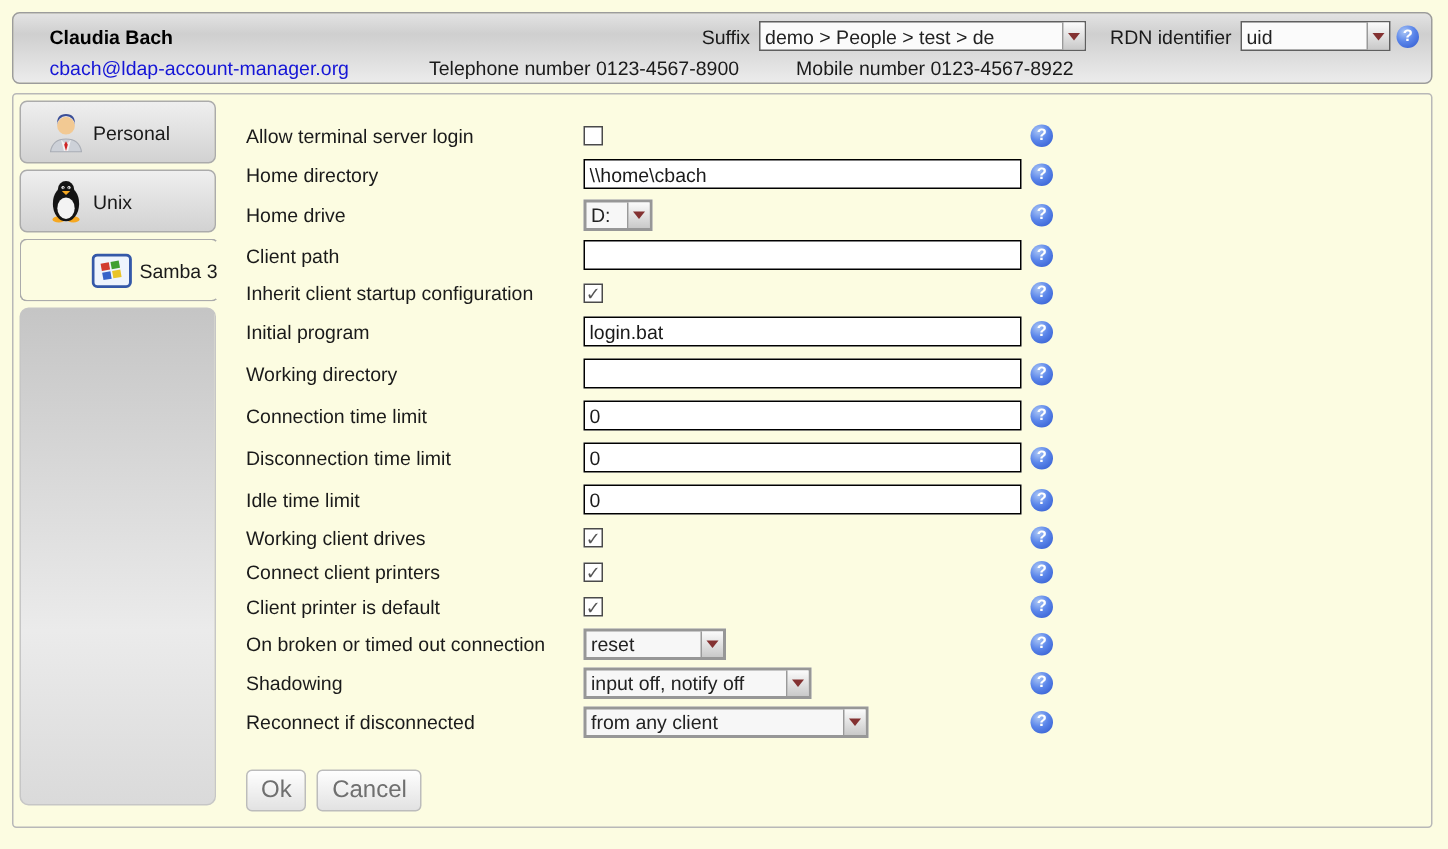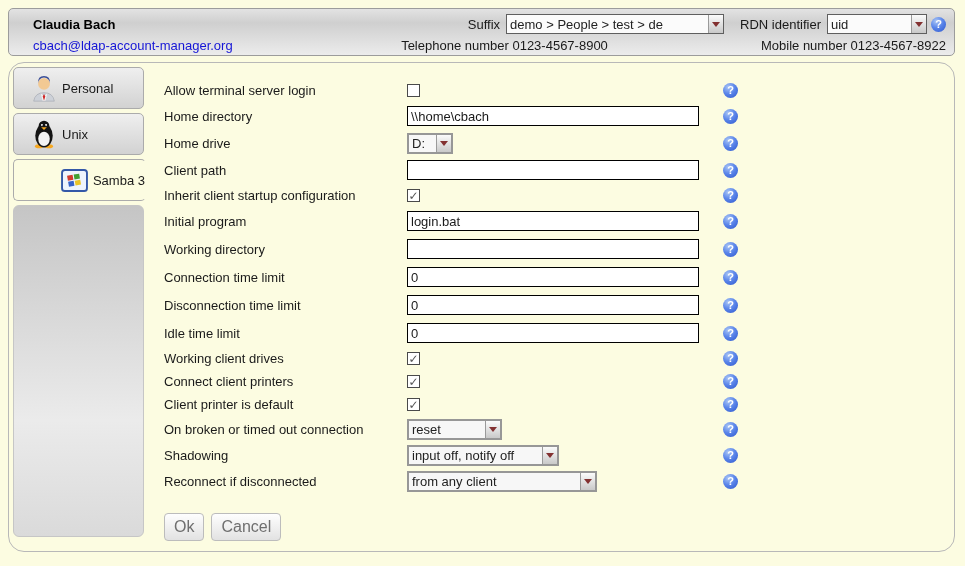--- a/index.html
+++ b/index.html
@@ -18,21 +18,21 @@
     position:absolute; left:8px; top:8px; width:947px; height:48px;
     border:1px solid #9c9c9c; border-radius:5px;
     background:linear-gradient(180deg,#e3e3e3 0%,#cfcfcf 30%,#ececec 100%);
     padding:3px 8px 0 10px;
   }
   .header-row1 { display:flex; align-items:center; height:24px; }
   .header-title { font-weight:bold; margin-left:14px; color:#000; }
   .header-right { margin-left:auto; display:flex; align-items:center; }
   .header-label { margin-right:6px; color:#1a1a1a; }
   .rdn-label { margin-left:16px; }
-  .header-row2 { display:flex; align-items:center; height:19px;justify-content:space-between; }
+  .header-row2 { display:flex; align-items:center; height:19px; }
   .email { margin-left:14px; color:#1515d6; width:253px; text-decoration:none; cursor:pointer; }
   .phone { white-space:nowrap; }
   .mobile { margin-left:38px; }
 
   
   .sel {
     height:21px; border:2px solid #979797; background:#f7f7f7;
     display:flex; align-items:center; cursor:pointer; flex:none;
   }
   .sel-val { padding:0 3px; flex:1; white-space:nowrap; overflow:hidden; color:#222; }
@@ -50,42 +50,42 @@
     width:15px; height:15px; border-radius:50%; flex:none;
     background:radial-gradient(circle at 35% 28%, #aac6f5 0%, #5b86ea 45%, #2d56cd 100%);
     color:#fff; font-weight:bold; font-size:11px; line-height:15px; text-align:center;
     margin-left:4px; cursor:pointer;
   }
   .help::after { content:"?"; }
 
   
   .panel {
     position:absolute; left:8px; top:62px; width:947px; height:490px;
-    border:1px solid #b8b8b8; border-radius:16px; background:#fcfce1;
+    border:1px solid #b8b8b8; border-radius:3px; background:#fcfce1;
   }
 
   
   .tabs { position:absolute; left:4px; top:4px; width:131px; }
   .tab {
     height:42px; margin-bottom:4px; border:1px solid #ababab; border-radius:5px;
     background:linear-gradient(180deg,#efefef 0%,#d2d2d2 100%);
     display:flex; align-items:center; cursor:pointer; padding-left:12px;
   }
   .tab.active { background:#fcfce1; width:133px; border-right-color:#fcfce1;justify-content:flex-end; }
   .tab-icon { width:36px; flex:none; display:flex; align-items:center; justify-content:center; }
   .tab-label { color:#1a1a1a; }
   .filler {
     position:absolute; left:4px; top:142px; width:131px; height:332px;
     border-radius:6px; border:1px solid #c6c6c6;
     background:linear-gradient(180deg,#c5c5c5 0%,#ebebeb 65%,#dadada 100%);
   }
 
   
   .form { position:absolute; left:155px; top:16px; width:560px; }
-  .row { display:flex; align-items:center;gap:18px; }
+  .row { display:flex; align-items:center; }
   .row.cb-row { height:23px; }
   .row.txt-row { height:28px; }
   .row.sel-row { height:26px; }
   .lbl { width:225px; flex:none; white-space:nowrap; }
   .ctl { width:294px; flex:none; display:flex; align-items:center; }
   .txt {
     width:292px; height:20px; border:1px solid #000; background:#fff;
     font-family:"Liberation Sans","DejaVu Sans",sans-serif; font-size:13px;
     padding:1px 3px; color:#1a1a1a;
   }

